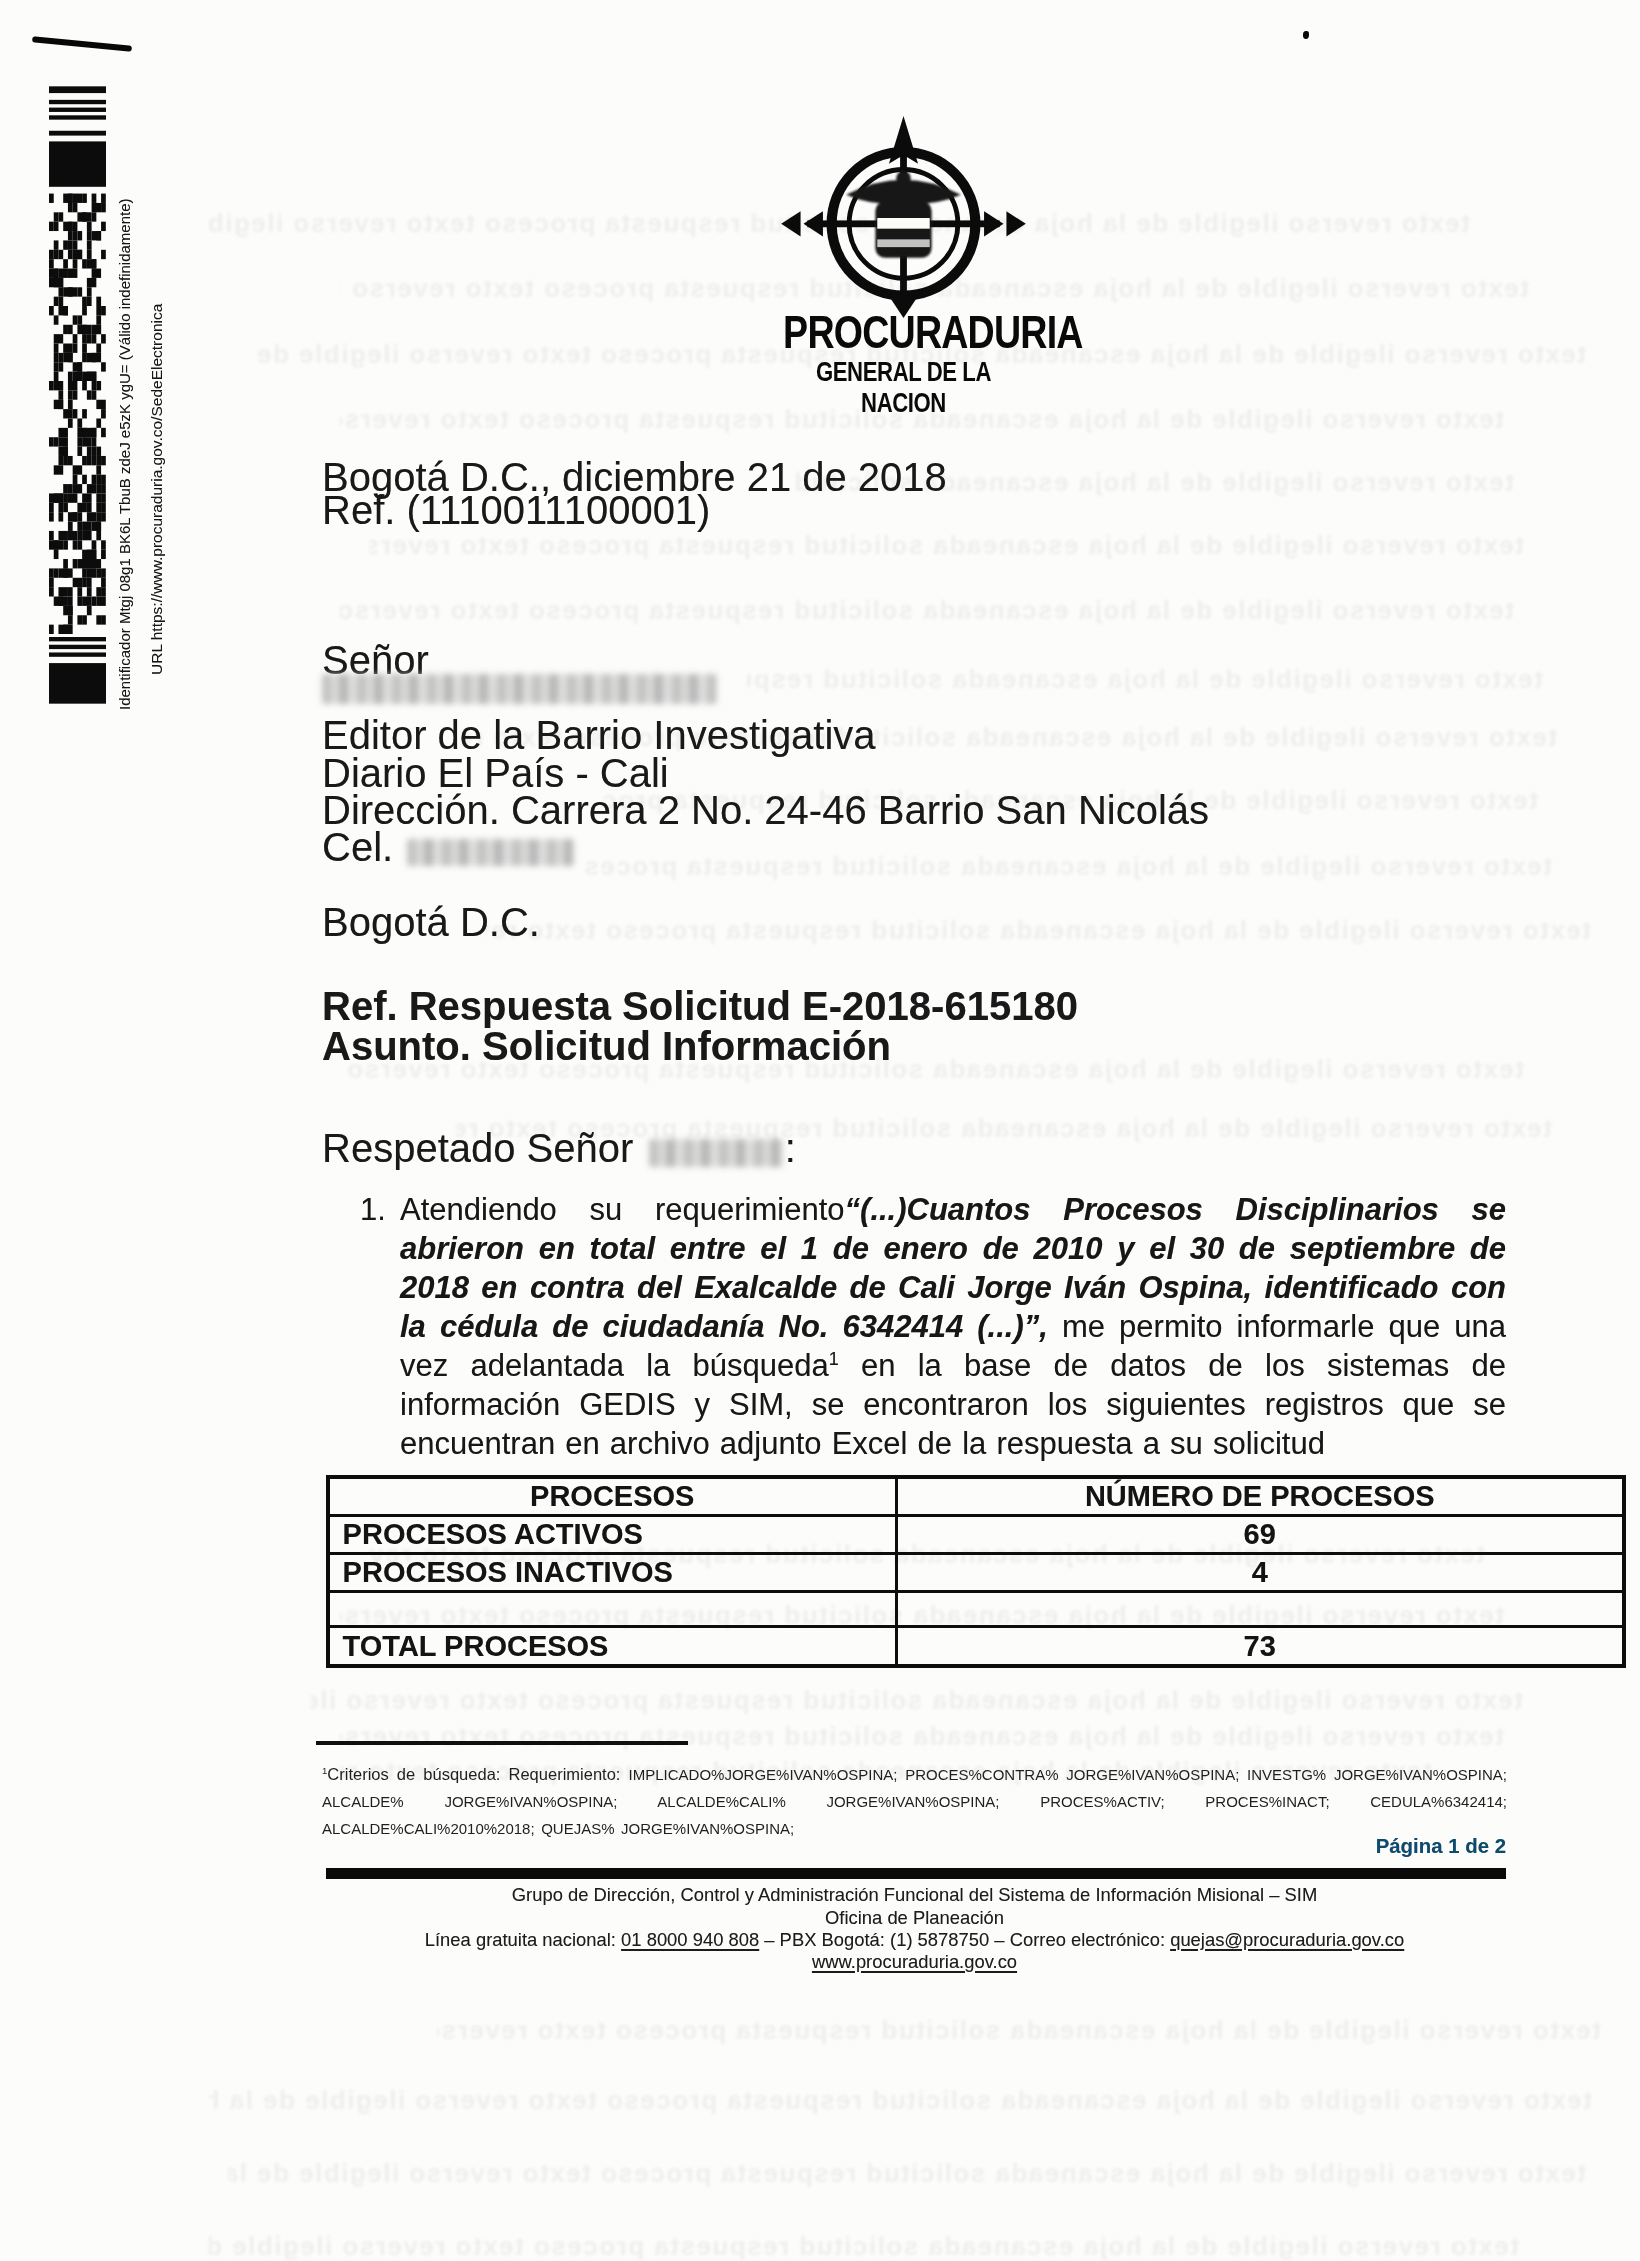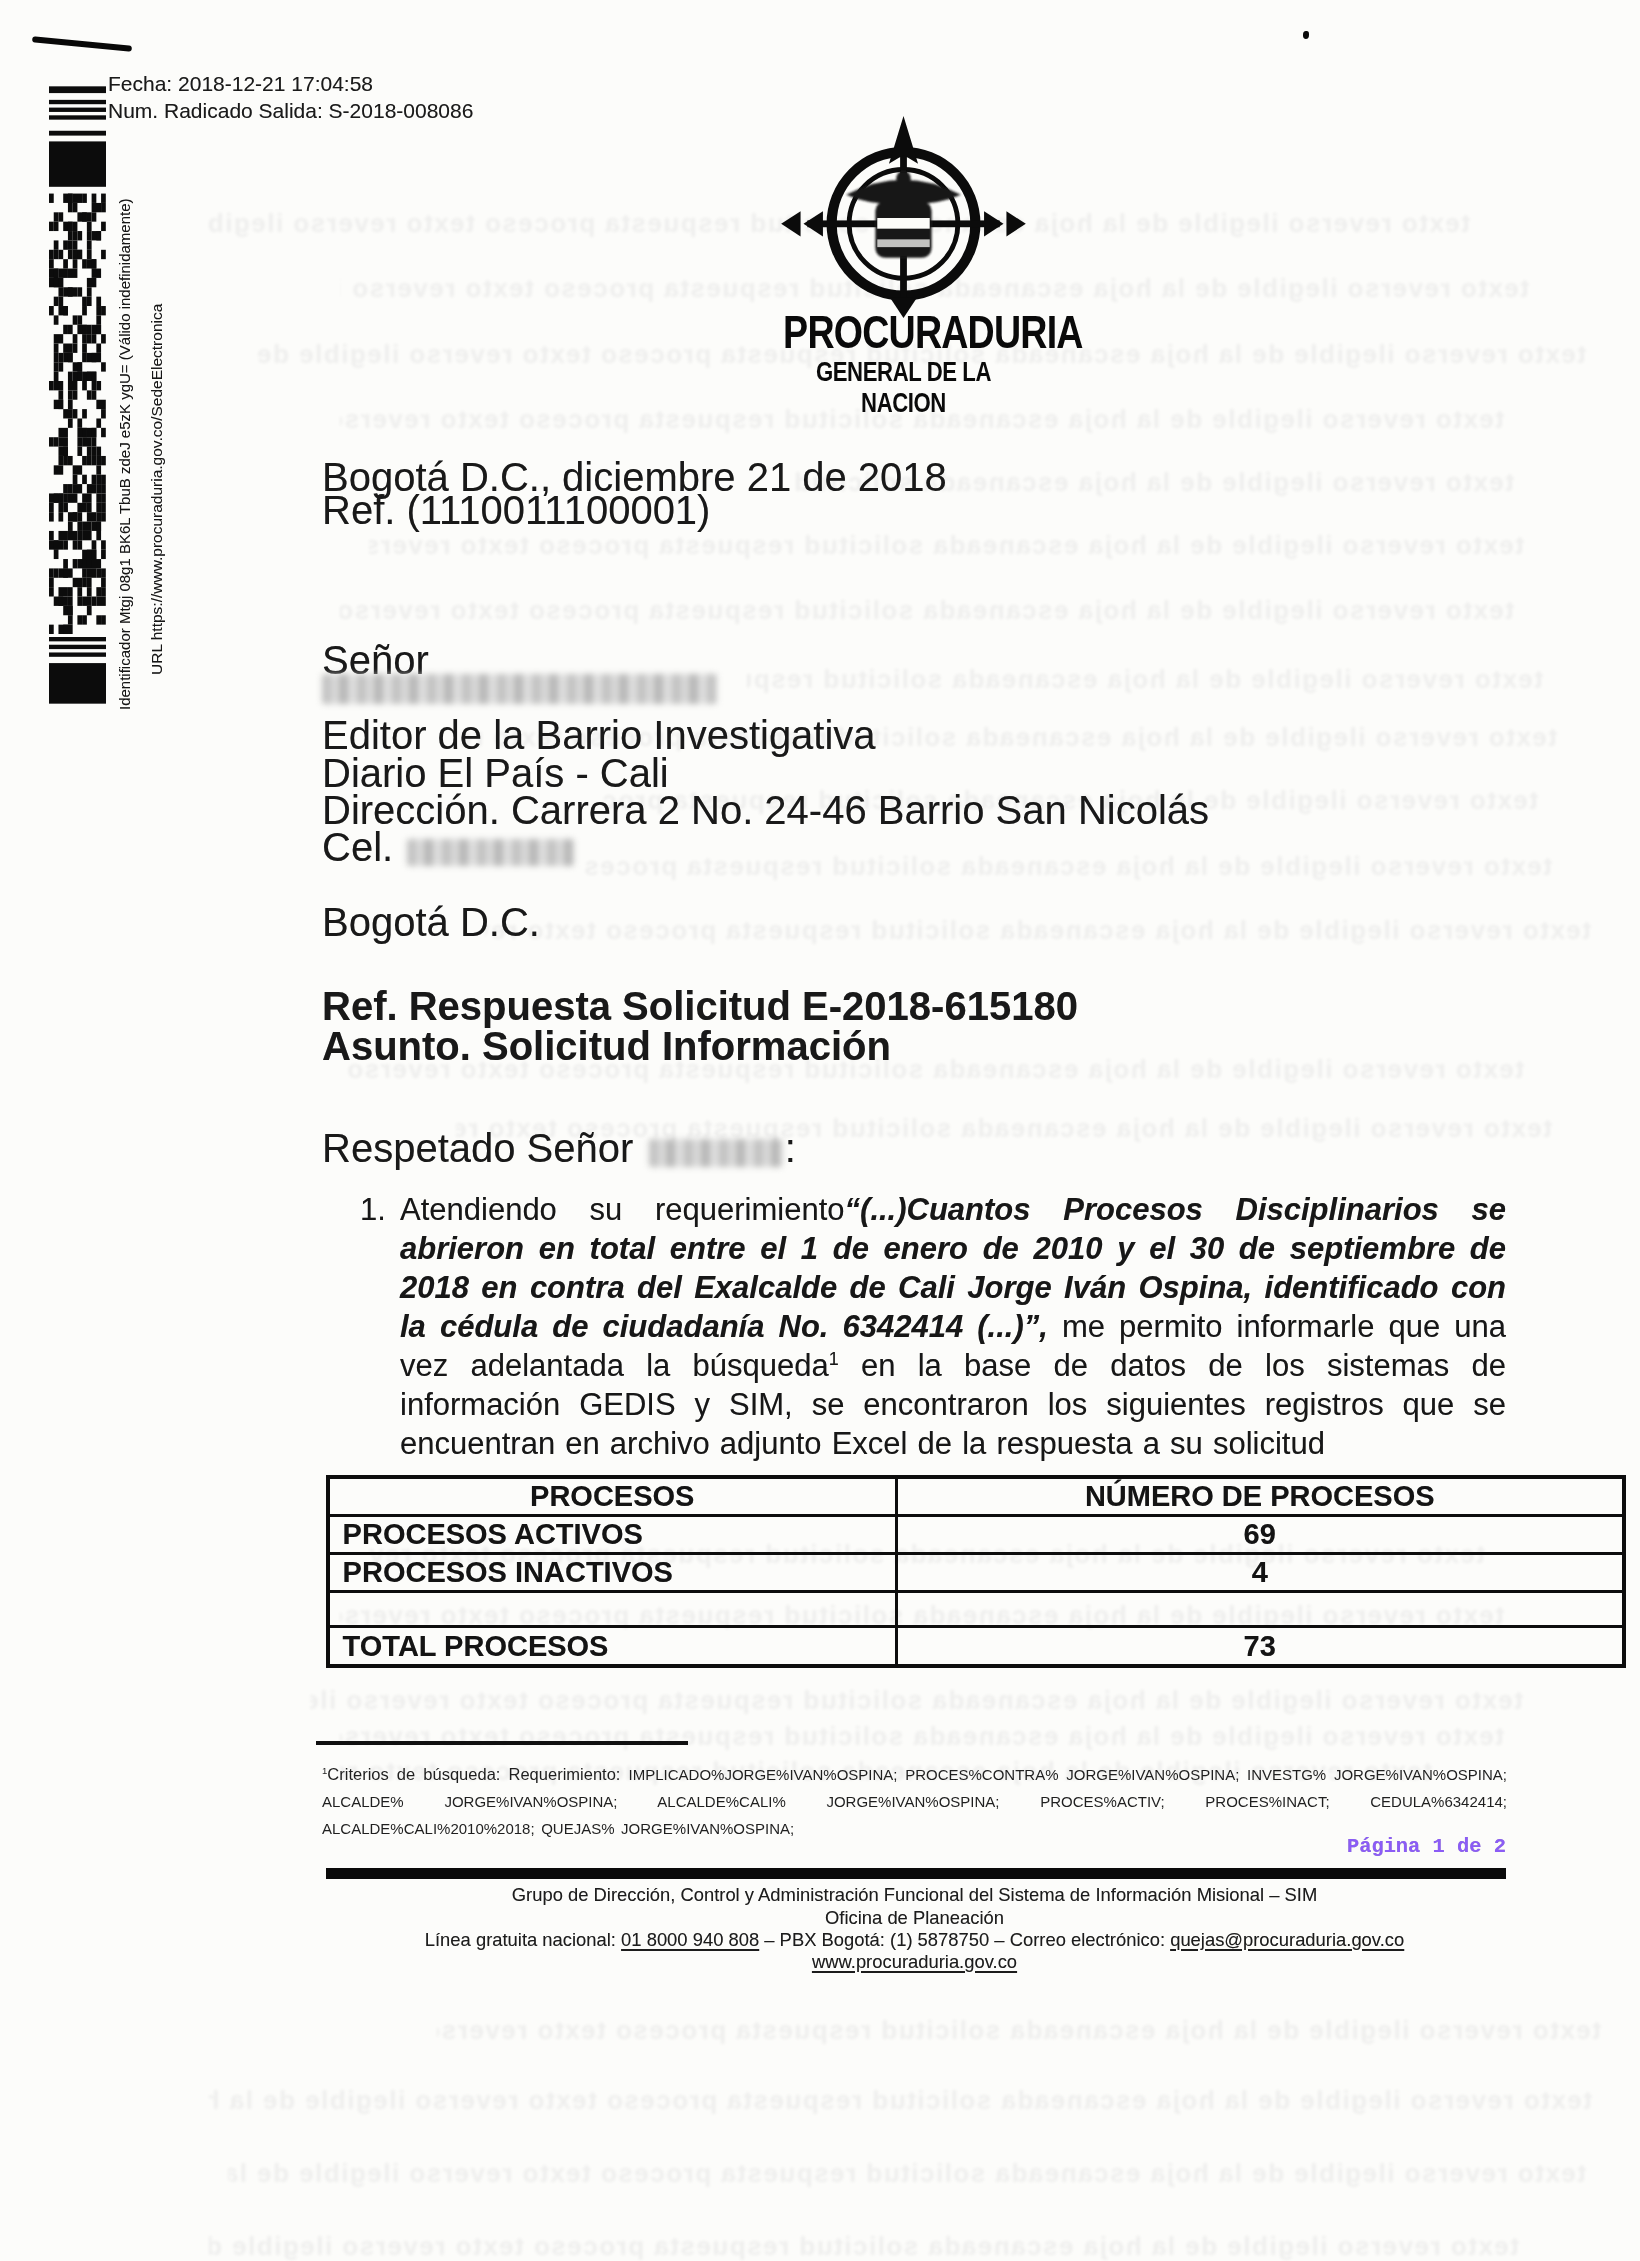--- a/index.html
+++ b/index.html
@@ -57,21 +57,21 @@
   .proc-table td.lbl{text-align:left;padding-left:12.6px;}
   .proc-table td.val{text-align:center;}
   .proc-table tr.empty td{height:30px;}
   .proc-table tr.total td{height:34px;}
 
   
   .fn-sep{position:absolute;left:316px;top:1741px;width:372px;height:3.9px;background:#101010;}
   .fnote{position:absolute;left:322px;top:1761px;width:1185px;font-size:16.5px;line-height:26px;
          text-align:justify;color:#1f1f1f;word-spacing:2.4px;}
   .fn-criteria{font-size:15px;}
-  .pagenum{position:absolute;right:134px;top:1835px;font-size:20.4px;font-weight:700;color:#8b5cf6;font-family:Liberation Mono, monospace;}
+  .pagenum{position:absolute;right:134px;top:1835px;font-size:20.4px;font-weight:700;color:#0c4a6e;}
 
   
   .footer-bar{position:absolute;left:326px;top:1868px;width:1180px;height:11px;background:#0a0a0a;}
   .fline{position:absolute;left:322px;width:1185px;text-align:center;font-size:18.4px;color:#1c1c1c;white-space:nowrap;}
   .ul{text-decoration:underline;text-decoration-thickness:1.5px;text-underline-offset:3.4px;}
 </style>
 </head>
 <body>
 
 <div class="page">
@@ -98,24 +98,20 @@
       <div class="ghost" style="left: 340px; top: 1752px; width: 1092px;">texto reverso ilegible de la hoja escaneada solicitud respuesta proceso texto reverso ilegible de la hoja escaneada solicitud respuesta proceso texto reverso ilegible de la hoja escaneada solicitud respuesta proceso texto reverso ilegible de la hoja escaneada solicitud respuesta proceso </div>
       <div class="ghost" style="left: 437px; top: 2011px; width: 1164px;">texto reverso ilegible de la hoja escaneada solicitud respuesta proceso texto reverso ilegible de la hoja escaneada solicitud respuesta proceso texto reverso ilegible de la hoja escaneada solicitud respuesta proceso texto reverso ilegible de la hoja escaneada solicitud respuesta proceso </div>
       <div class="ghost" style="left: 209px; top: 2081px; width: 1383px;">texto reverso ilegible de la hoja escaneada solicitud respuesta proceso texto reverso ilegible de la hoja escaneada solicitud respuesta proceso texto reverso ilegible de la hoja escaneada solicitud respuesta proceso texto reverso ilegible de la hoja escaneada solicitud respuesta proceso </div>
       <div class="ghost" style="left: 228px; top: 2154px; width: 1358px;">texto reverso ilegible de la hoja escaneada solicitud respuesta proceso texto reverso ilegible de la hoja escaneada solicitud respuesta proceso texto reverso ilegible de la hoja escaneada solicitud respuesta proceso texto reverso ilegible de la hoja escaneada solicitud respuesta proceso </div>
       <div class="ghost" style="left: 209px; top: 2227px; width: 1310px;">texto reverso ilegible de la hoja escaneada solicitud respuesta proceso texto reverso ilegible de la hoja escaneada solicitud respuesta proceso texto reverso ilegible de la hoja escaneada solicitud respuesta proceso texto reverso ilegible de la hoja escaneada solicitud respuesta proceso </div>
     </div>
 
   <div class="pen-mark"></div>
   <div class="ink-dot"></div>
 
-  <div class="stamp ink">
-    <div>Fecha: 2018-12-21 17:04:58</div>
-    <div>Num. Radicado Salida: S-2018-008086</div>
-  </div>
 
   <svg id="barcode" class="barcode" width="57" height="620" viewBox="0 0 118 1278">
       <rect x="0" y="0" width="118" height="14"></rect>
       <rect x="0" y="28" width="118" height="9"></rect>
       <rect x="0" y="44" width="118" height="9"></rect>
       <rect x="0" y="60" width="118" height="9"></rect>
       <rect x="0" y="92" width="118" height="10"></rect>
       <rect x="0" y="114" width="118" height="94"></rect>
       <rect x="0" y="222" width="9.8" height="19.4"></rect>
       <rect x="29.400000000000002" y="222" width="19.6" height="19.4"></rect>

